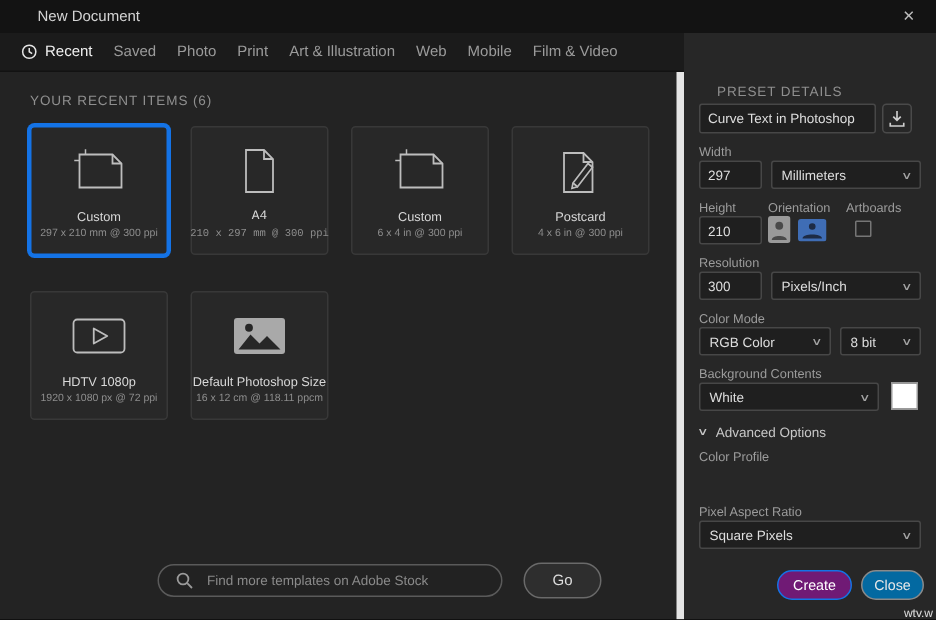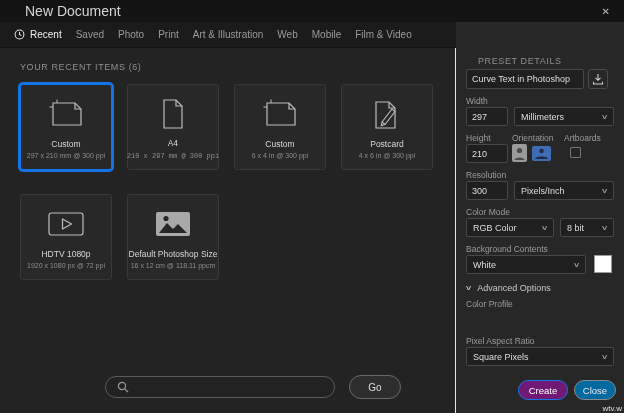--- a/index.html
+++ b/index.html
@@ -4,31 +4,31 @@
 <style>
   html,body { margin:0; padding:0; background:#000; }
   #window {
     position:relative; width:624px; height:413px; overflow:hidden;
     background:#232323; font-family:"Liberation Sans", sans-serif;
     -webkit-font-smoothing:antialiased;
   }
   
   .titlebar { position:absolute; top:0; left:0; right:0; height:22px; background:#131313;
     display:flex; align-items:center; padding:0 10px; box-sizing:border-box; }
-  .wtitle { font-size:14px; color:#d4d4d4;padding-left:15px; }
+  .wtitle { font-size:10px; color:#d4d4d4;padding-left:15px; }
   .wclose { margin-left:auto; font-size:10px; color:#bcbcbc; cursor:default; padding:0 4px; }
   
   .tabbar { position:absolute; top:22px; left:0; width:456px; height:26px; background:#1b1b1b;
     display:flex; align-items:center; gap:14px; padding-left:14px; box-sizing:border-box;
     border-bottom:1px solid #121212; }
   .tab { font-size:10px; color:#9b9b9b; display:flex; align-items:center; gap:5px; white-space:nowrap; cursor:default; }
   .tab.active { color:#f0f0f0; }
   
   .left { position:absolute; top:48px; left:0; width:456px; bottom:0; background:#232323;
-    border-right:1px solid #e5e5e5; box-sizing:border-box; }
+    border-right:5px solid #e5e5e5; box-sizing:border-box; }
   .sect-heading { font-size:9px; letter-spacing:0.6px; color:#8f8f8f; }
   .left .sect-heading { position:absolute; left:20px; top:14px; }
   .card { position:absolute; width:92px; height:86px; background:#282828; border:1px solid #383838;
     border-radius:3px; box-sizing:border-box; display:flex; flex-direction:column; align-items:center; cursor:default; }
   .card.selected { border-color:#1473e6; box-shadow:0 0 0 2px #1473e6; }
   .icon-area { height:50px; display:flex; align-items:center; justify-content:center; margin-top:4px; }
   .tname { font-size:8.5px; color:#d8d8d8; white-space:nowrap; }
   .tsize { font-size:7px; color:#8d8d8d; margin-top:3px; white-space:nowrap; }
   
   .searchrow { position:absolute; left:105px; bottom:14px; display:flex; align-items:center; gap:14px; }
@@ -164,20 +164,21 @@
       <span class="tname">Default Photoshop Size</span>
       <span class="tsize">16 x 12 cm @ 118.11 ppcm</span>
     </div>
 
     <div class="searchrow">
       <div class="searchpill">
         <svg width="12" height="12" viewBox="0 0 12 12">
             <circle cx="5" cy="5" r="3.6" fill="none" stroke="#9a9a9a" stroke-width="1.2"></circle>
             <path d="M7.8 7.8 L11 11" stroke="#9a9a9a" stroke-width="1.2"></path>
           </svg>
+        <input type="text" placeholder="Find more templates on Adobe Stock" style="">
       </div>
       <div class="go-btn">Go</div>
     </div>
   </div>
 
   <div class="right">
     <div class="sect-heading" style="position:absolute; left:22px; top:34px;">PRESET DETAILS</div>
 
     <input class="field" style="left: 10px; top: 47px; width: 118px; height: 20px;" value="Curve Text in Photoshop">
     <div class="iconbtn" style="left:132px; top:47px;">

